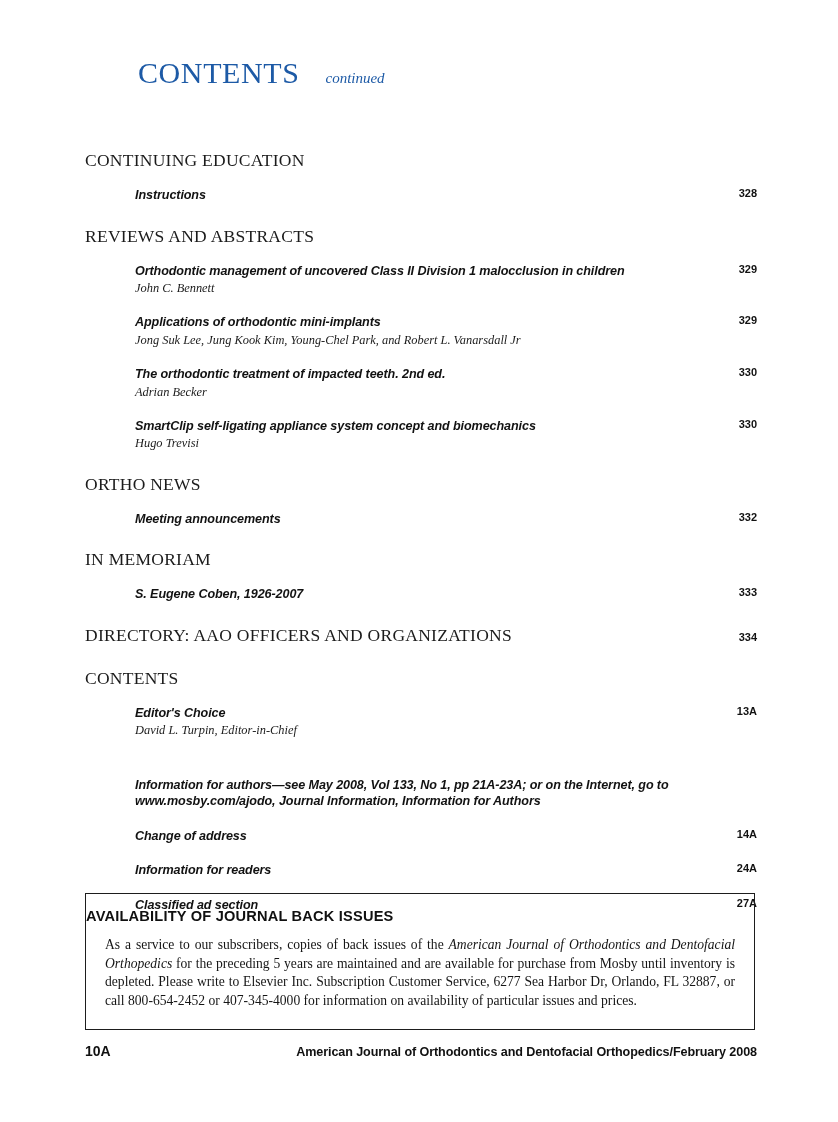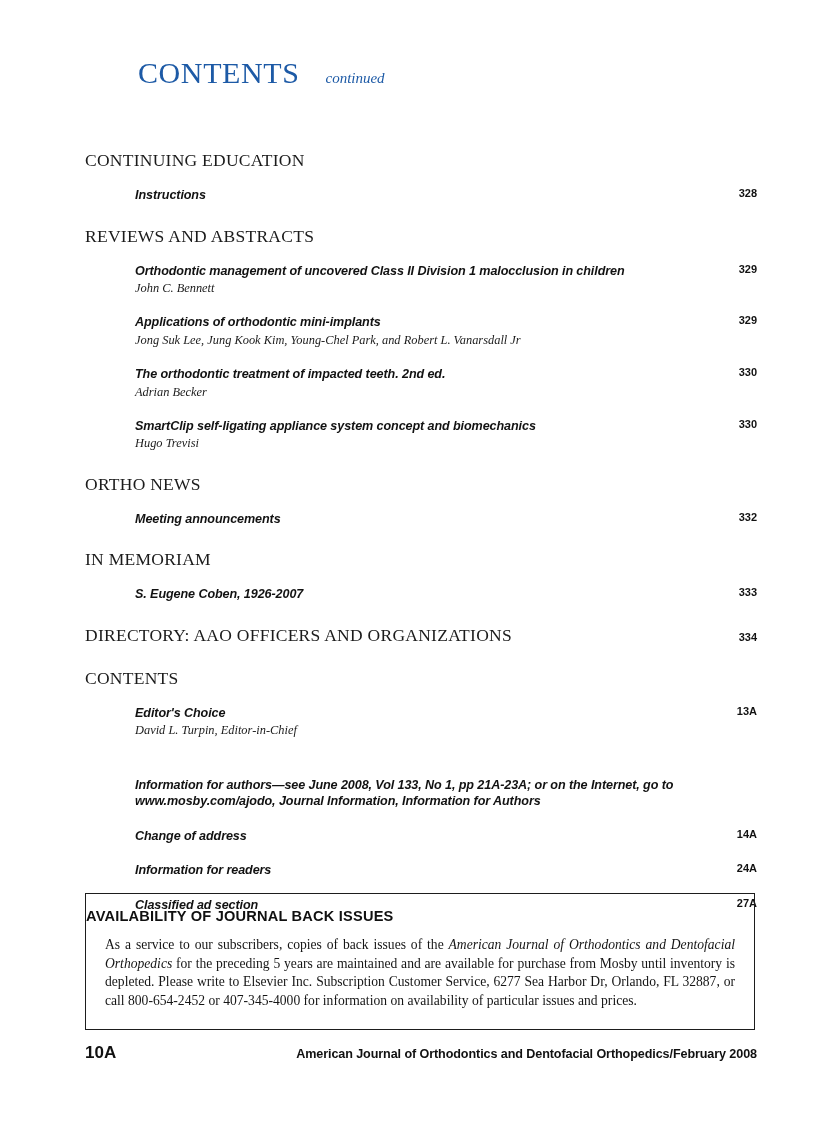--- a/index.html
+++ b/index.html
@@ -155,21 +155,21 @@
     position: absolute;
     left: 85px;
     top: 1043px;
     width: 672px;
     display: flex;
     align-items: baseline;
   }
   .footer-folio {
     font-family: "Liberation Sans", sans-serif;
     font-weight: bold;
-    font-size: 17px;
+    font-size: 14px;
     color: #111;
   }
   .footer-journal {
     margin-left: auto;
     font-family: "Liberation Sans", sans-serif;
     font-weight: bold;
     font-size: 12.6px;
     color: #111;
     letter-spacing: -0.1px;
   }
@@ -291,21 +291,21 @@
             <div class="page-num">13A</div>
           </div>
         </div>
       </div>
       <div class="sp-section-gap"></div>
       <div class="section">
         <div class="sp-head-to-entry"></div>
         <div class="entries">
           <div class="entry">
             <div class="entry-text">
-              <div class="entry-title">Information for authors—see June 2008, Vol 133, No 1, pp 21A-23A; or on the Internet, go to www.mosby.com/ajodo, Journal Information, Information for Authors</div>
+              <div class="entry-title">Information for authors—see May 2008, Vol 133, No 1, pp 21A-23A; or on the Internet, go to www.mosby.com/ajodo, Journal Information, Information for Authors</div>
             </div>
             <div class="page-num"></div>
           </div>
           <div class="sp-entry-gap"></div>
           <div class="entry">
             <div class="entry-text">
               <div class="entry-title">Change of address</div>
             </div>
             <div class="page-num">14A</div>
           </div>

